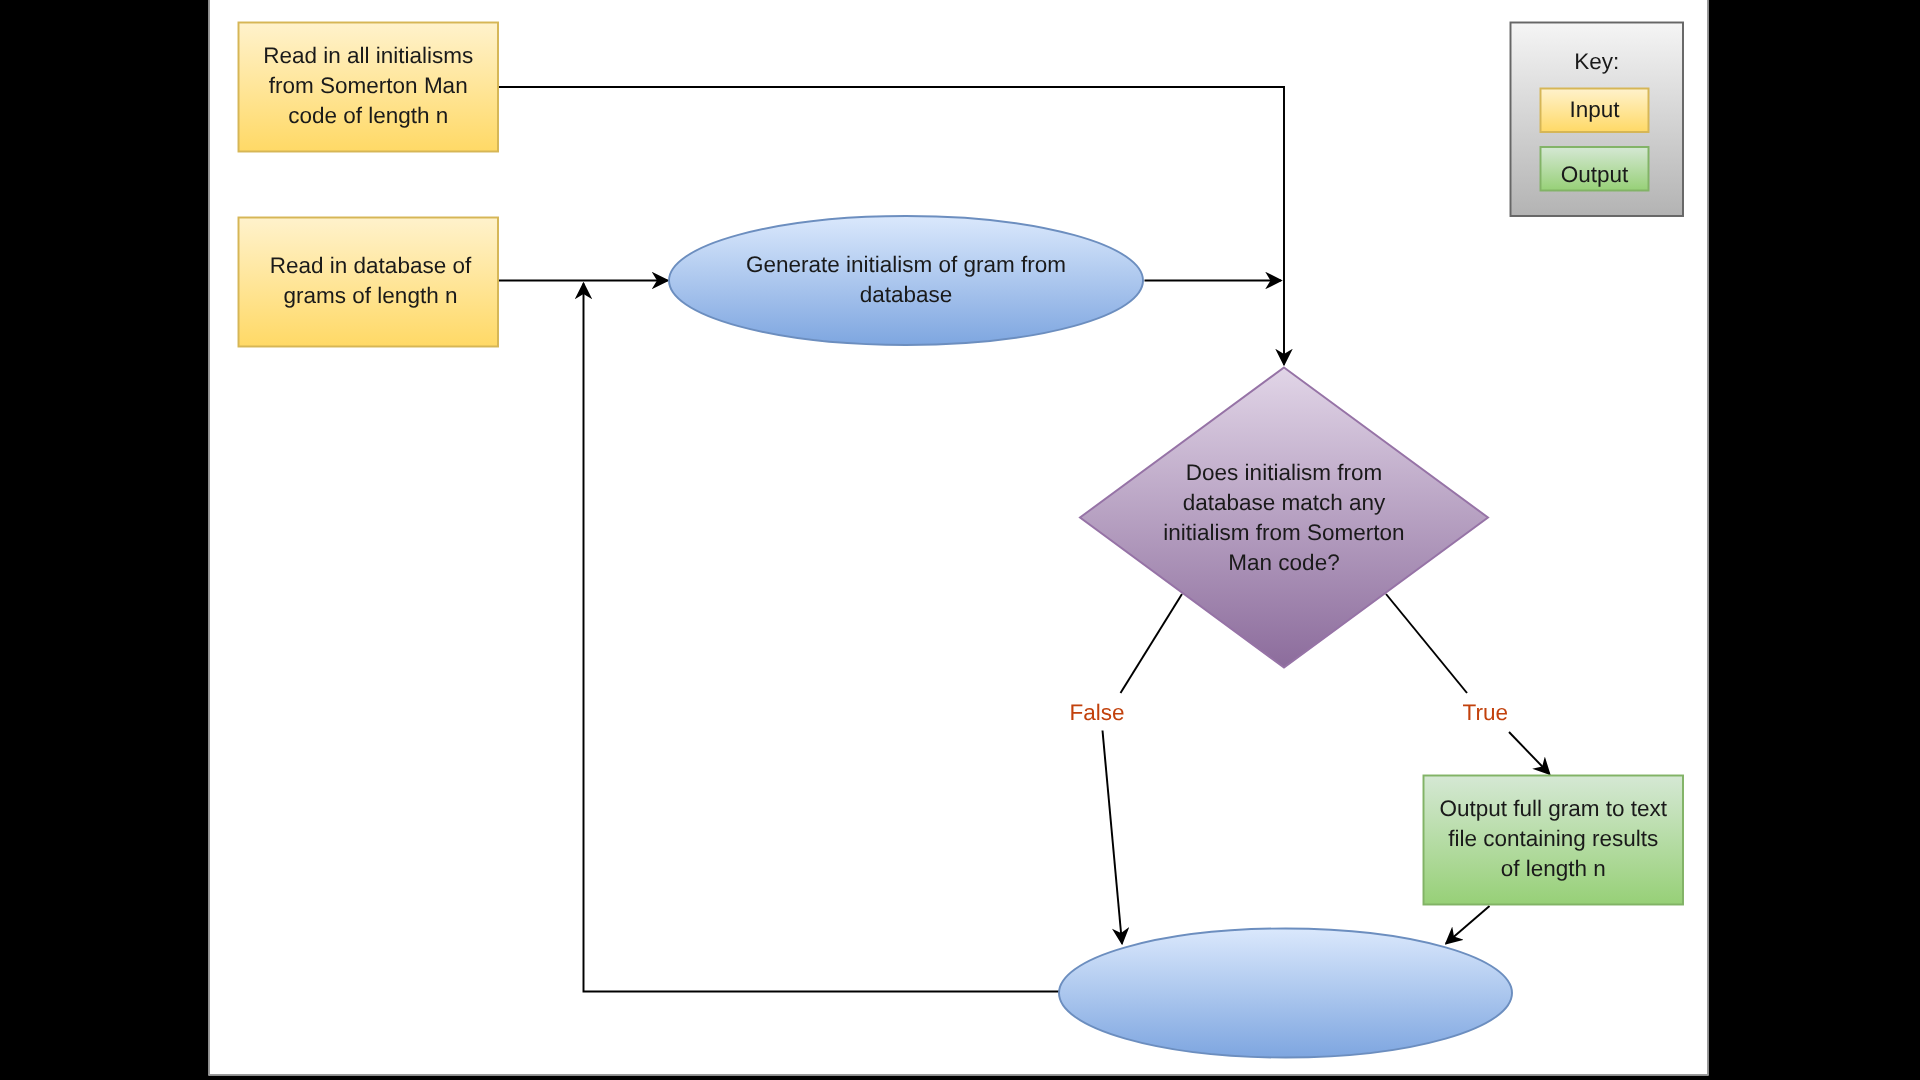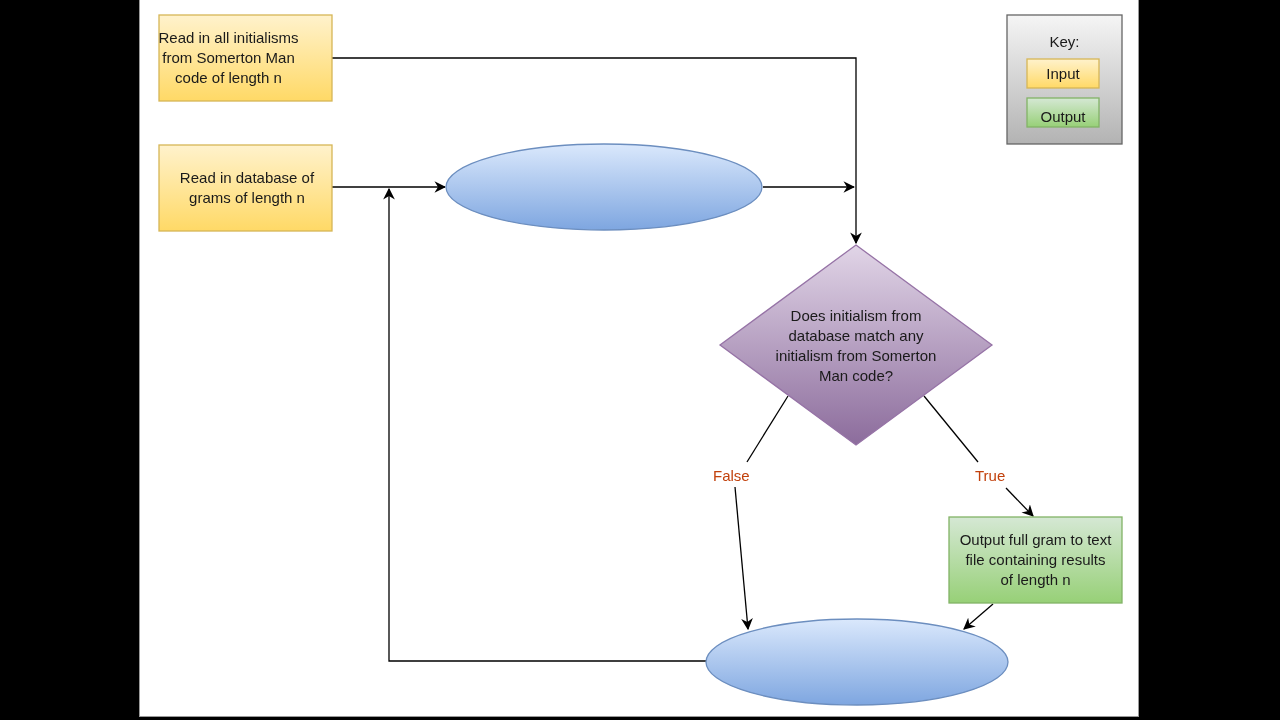--- a/index.html
+++ b/index.html
@@ -74,25 +74,28 @@
     <ellipse cx="464" cy="187" rx="158" ry="43" fill="url(#gProc)" id="nGen" stroke="#6c8ebf" stroke-width="1.3"></ellipse>
     <polygon points="716,245 852,345 716,445 580,345" fill="url(#gDec)" id="nDec" stroke="#9673a6" stroke-width="1.3"></polygon>
     <rect x="809" y="517" width="173" height="86" fill="url(#gOutput)" id="nOut" stroke="#82b366" stroke-width="1.3"></rect>
     <ellipse cx="717" cy="662" rx="151" ry="43" fill="url(#gProc)" id="nNext" stroke="#6c8ebf" stroke-width="1.3"></ellipse>
 
     <rect x="867" y="15" width="115" height="129" fill="url(#gKey)" id="nKey" stroke="#666666" stroke-width="1.3"></rect>
     <rect x="887" y="59" width="72" height="29" fill="url(#gInput)" id="nKeyIn" stroke="#d6b656" stroke-width="1.3"></rect>
     <rect x="887" y="98" width="72" height="29" fill="url(#gOutput)" id="nKeyOut" stroke="#82b366" stroke-width="1.3"></rect>
   </svg>
 
-  <div class="node-text" style="left:2px;top:15px;width:173px;height:86px;padding:0 4px;">
+  <div class="node-text" style="left:19px;top:15px;width:173px;height:86px;padding:0 4px;">
     <span>Read in all initialisms from Somerton Man code of length n</span>
   </div>
   <div class="node-text" style="left:19px;top:145px;width:176px;height:86px;padding:0 8px;">
     <span>Read in database of grams of length n</span>
+  </div>
+  <div class="node-text" style="left:330px;top:152px;width:268px;height:70px;">
+    <span>Generate initialism of gram from database</span>
   </div>
   <div class="node-text" style="left:809px;top:517px;width:173px;height:86px;padding:0 10px;">
     <span>Output full gram to text file containing results of length n</span>
   </div>
   <div class="node-text" style="left:620px;top:300px;width:192px;height:92px;">
     <span>Does initialism from database match any initialism from Somerton Man code?</span>
   </div>
 
   <span class="edge-label" style="left:571px;top:467px;">False</span>
   <span class="edge-label" style="left:833px;top:467px;">True</span>

